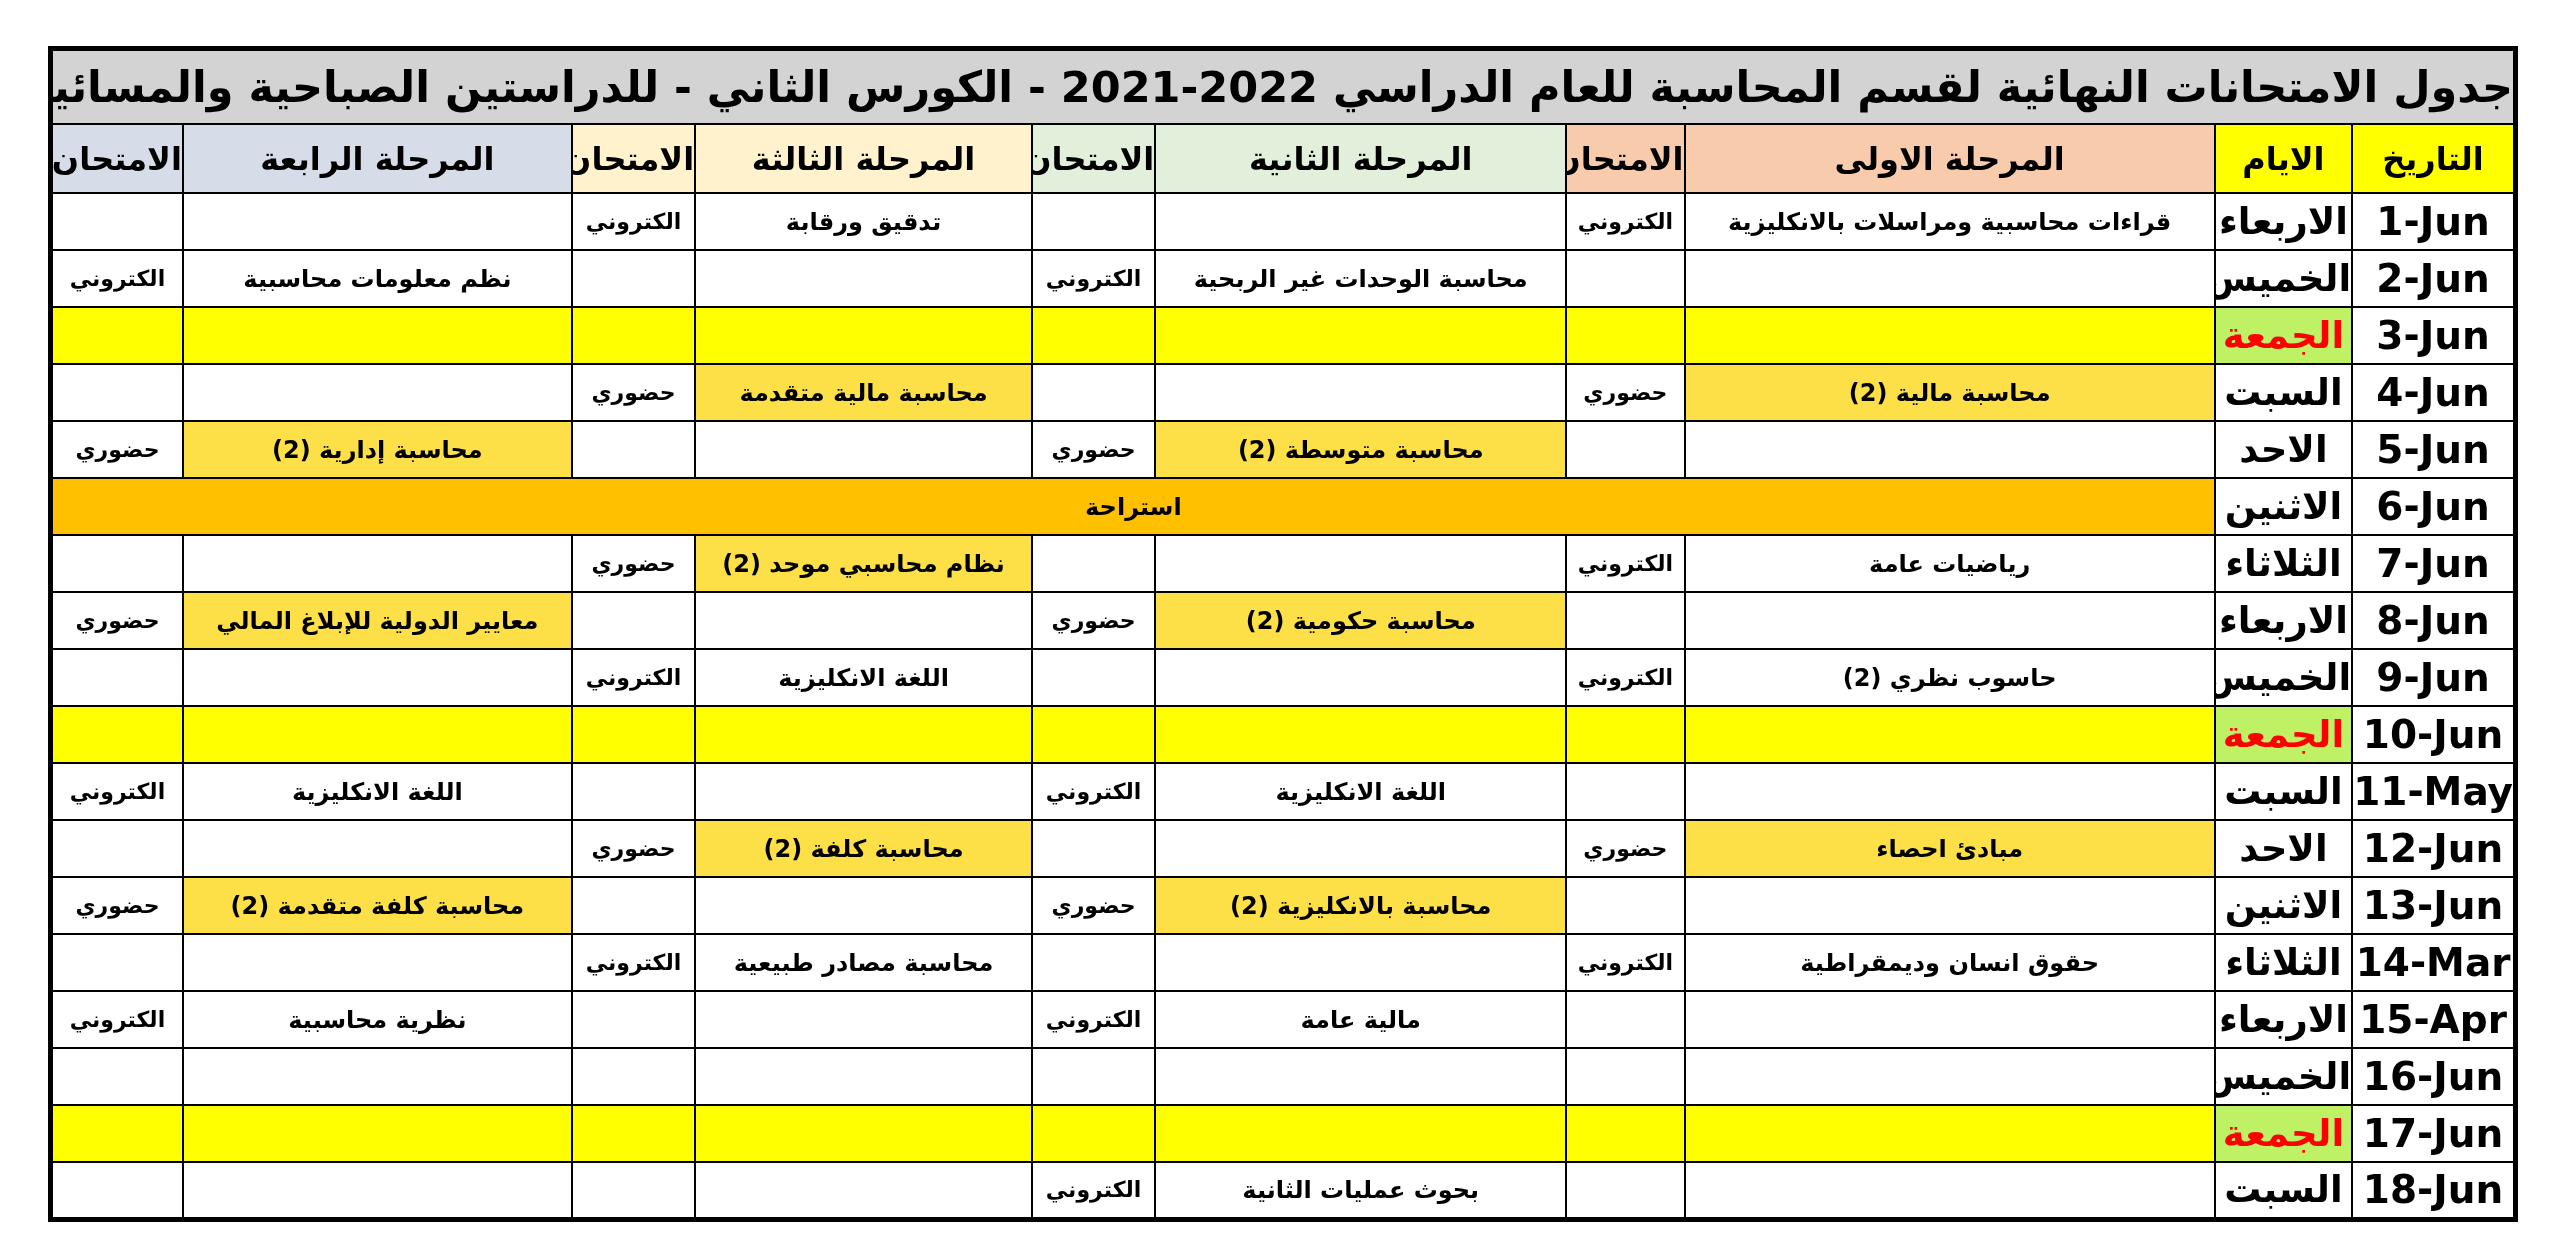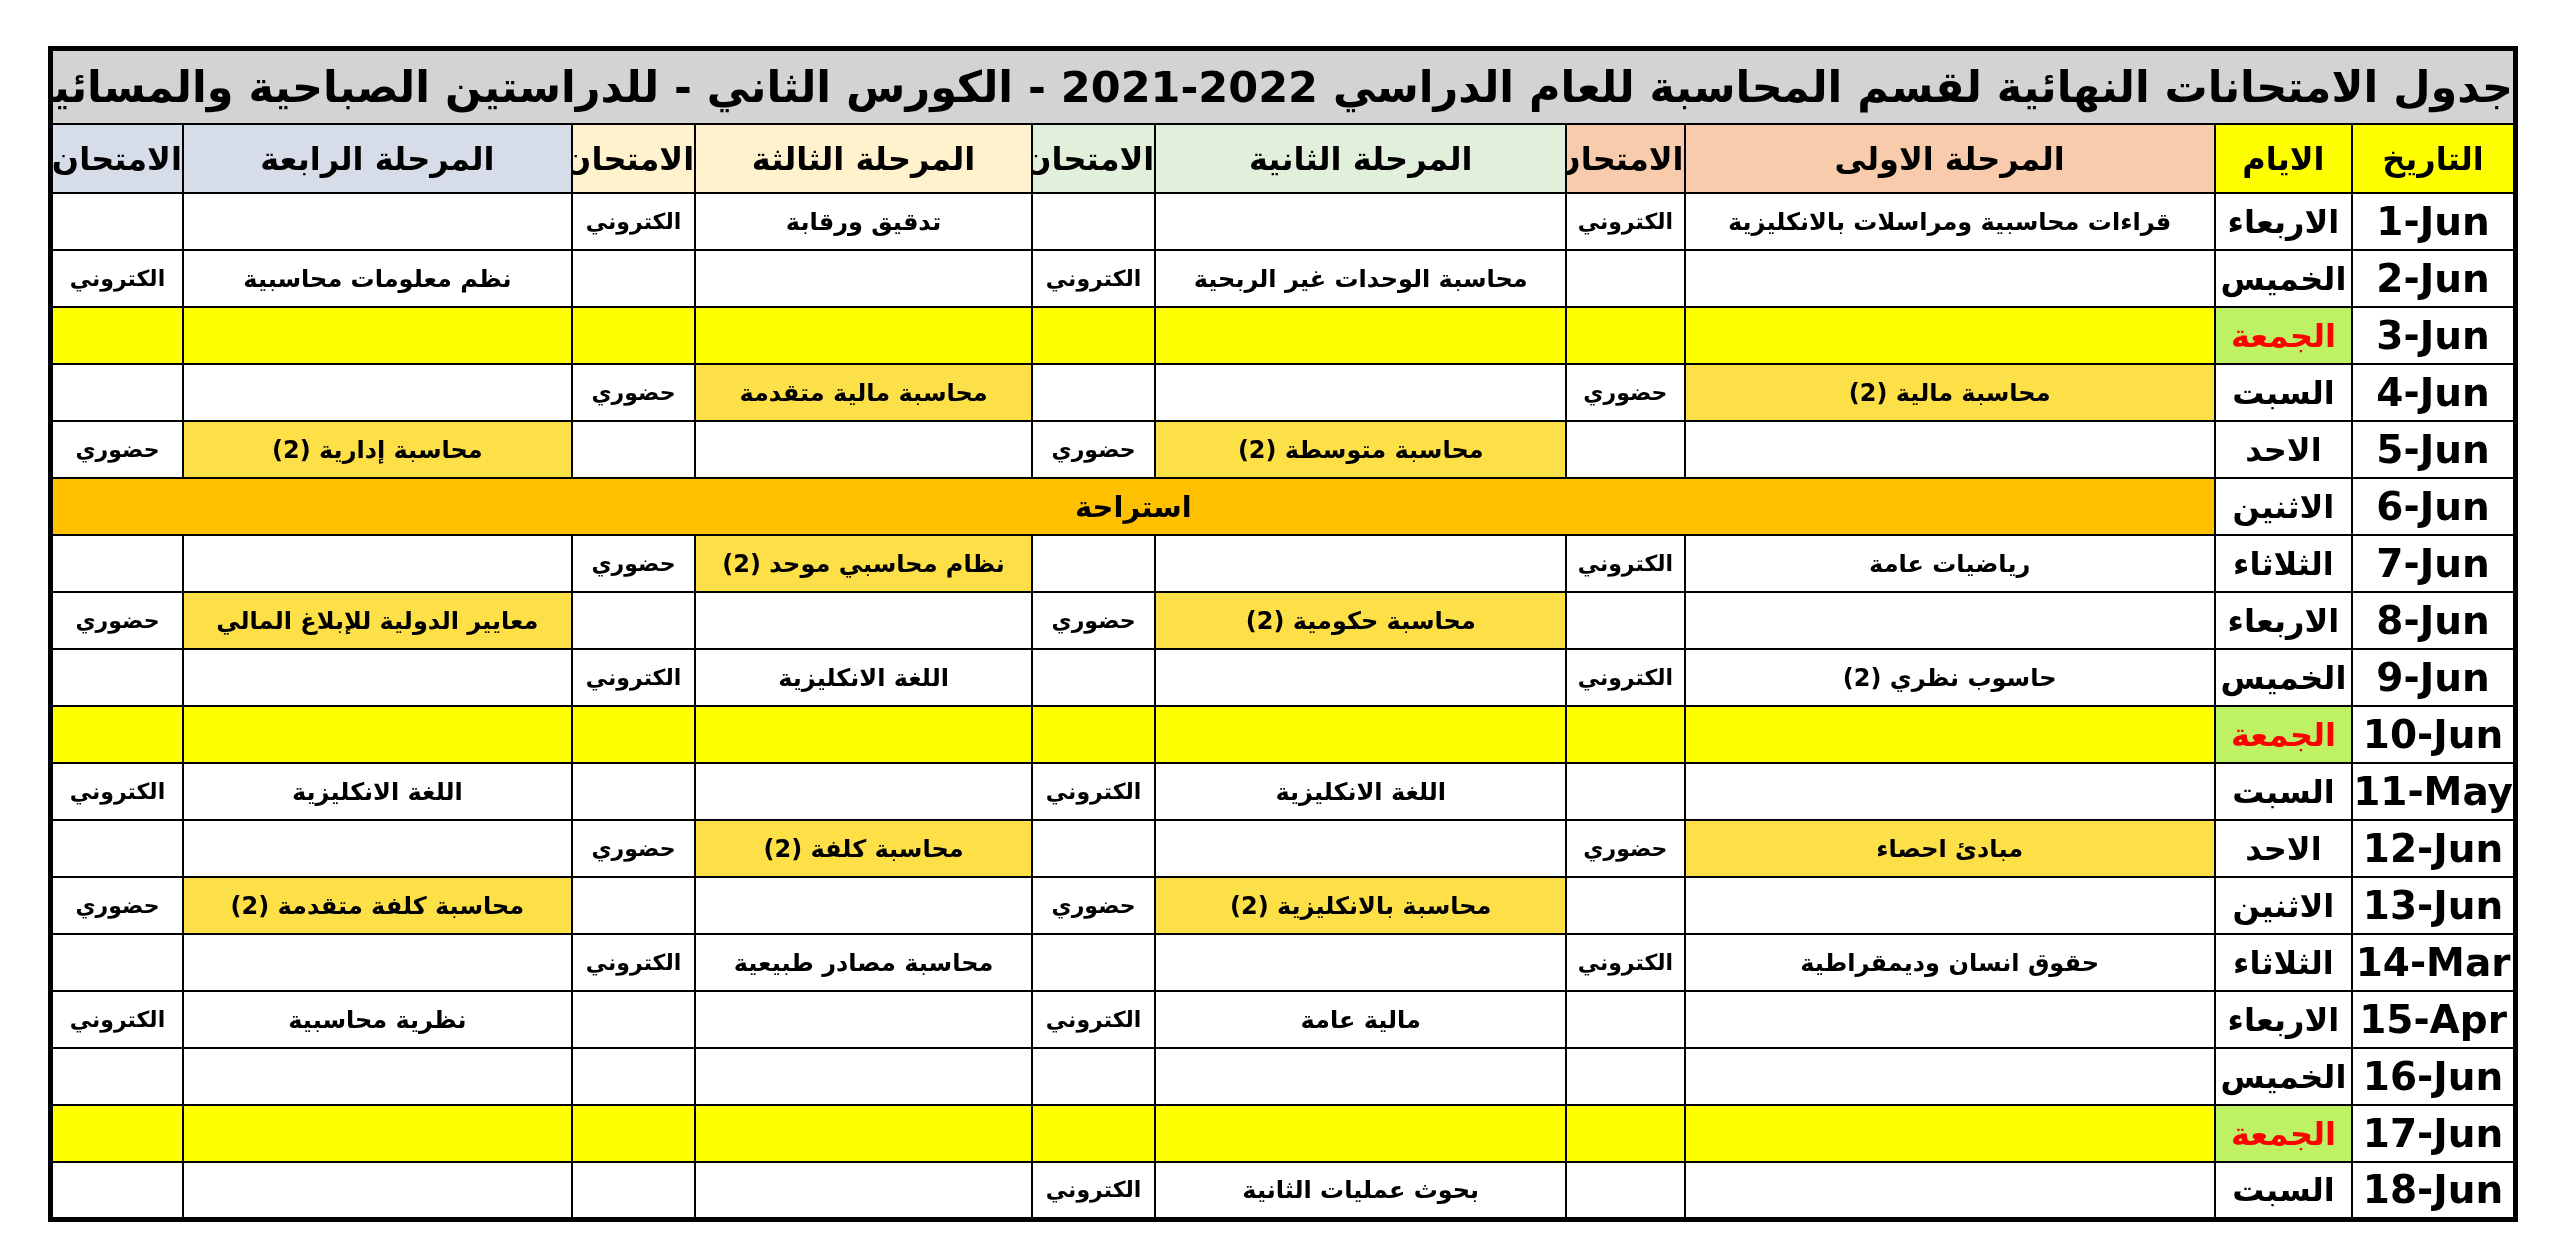--- a/index.html
+++ b/index.html
@@ -11,24 +11,24 @@
      padding:0;overflow:hidden;white-space:nowrap;}
   .title-row td{background:#D3D3D3;font-size:43px;height:72px;}
   .header-row td{font-size:32px;height:67px;margin-left:35px;}
   tbody tr{height:57px;}
   .hd-yellow{background:#FFFF00;}
   .hd-s1{background:#F8CBAD;}
   .hd-s2{background:#E2EFDA;}
   .hd-s3{background:#FFF2CC;}
   .hd-s4{background:#D6DCE8;}
   .c-date{font-size:39px;}
-  .c-day{font-size:32px;}
+  .c-day{font-size:37px;}
   .c-sub{font-size:24px;}
   .c-exam{font-size:22px;}
-  .c-break{background:#FFC000;font-size:29px;}
+  .c-break{background:#FFC000;font-size:24px;}
   .green{background:#fde047;}
   .yellow{background:#FFFF00;}
   .friday-day{background:#bef264;color:#FF0000;}
 </style>
 </head>
 <body>
 
 <div class="sheet">
   <table dir="rtl">
     <colgroup>

